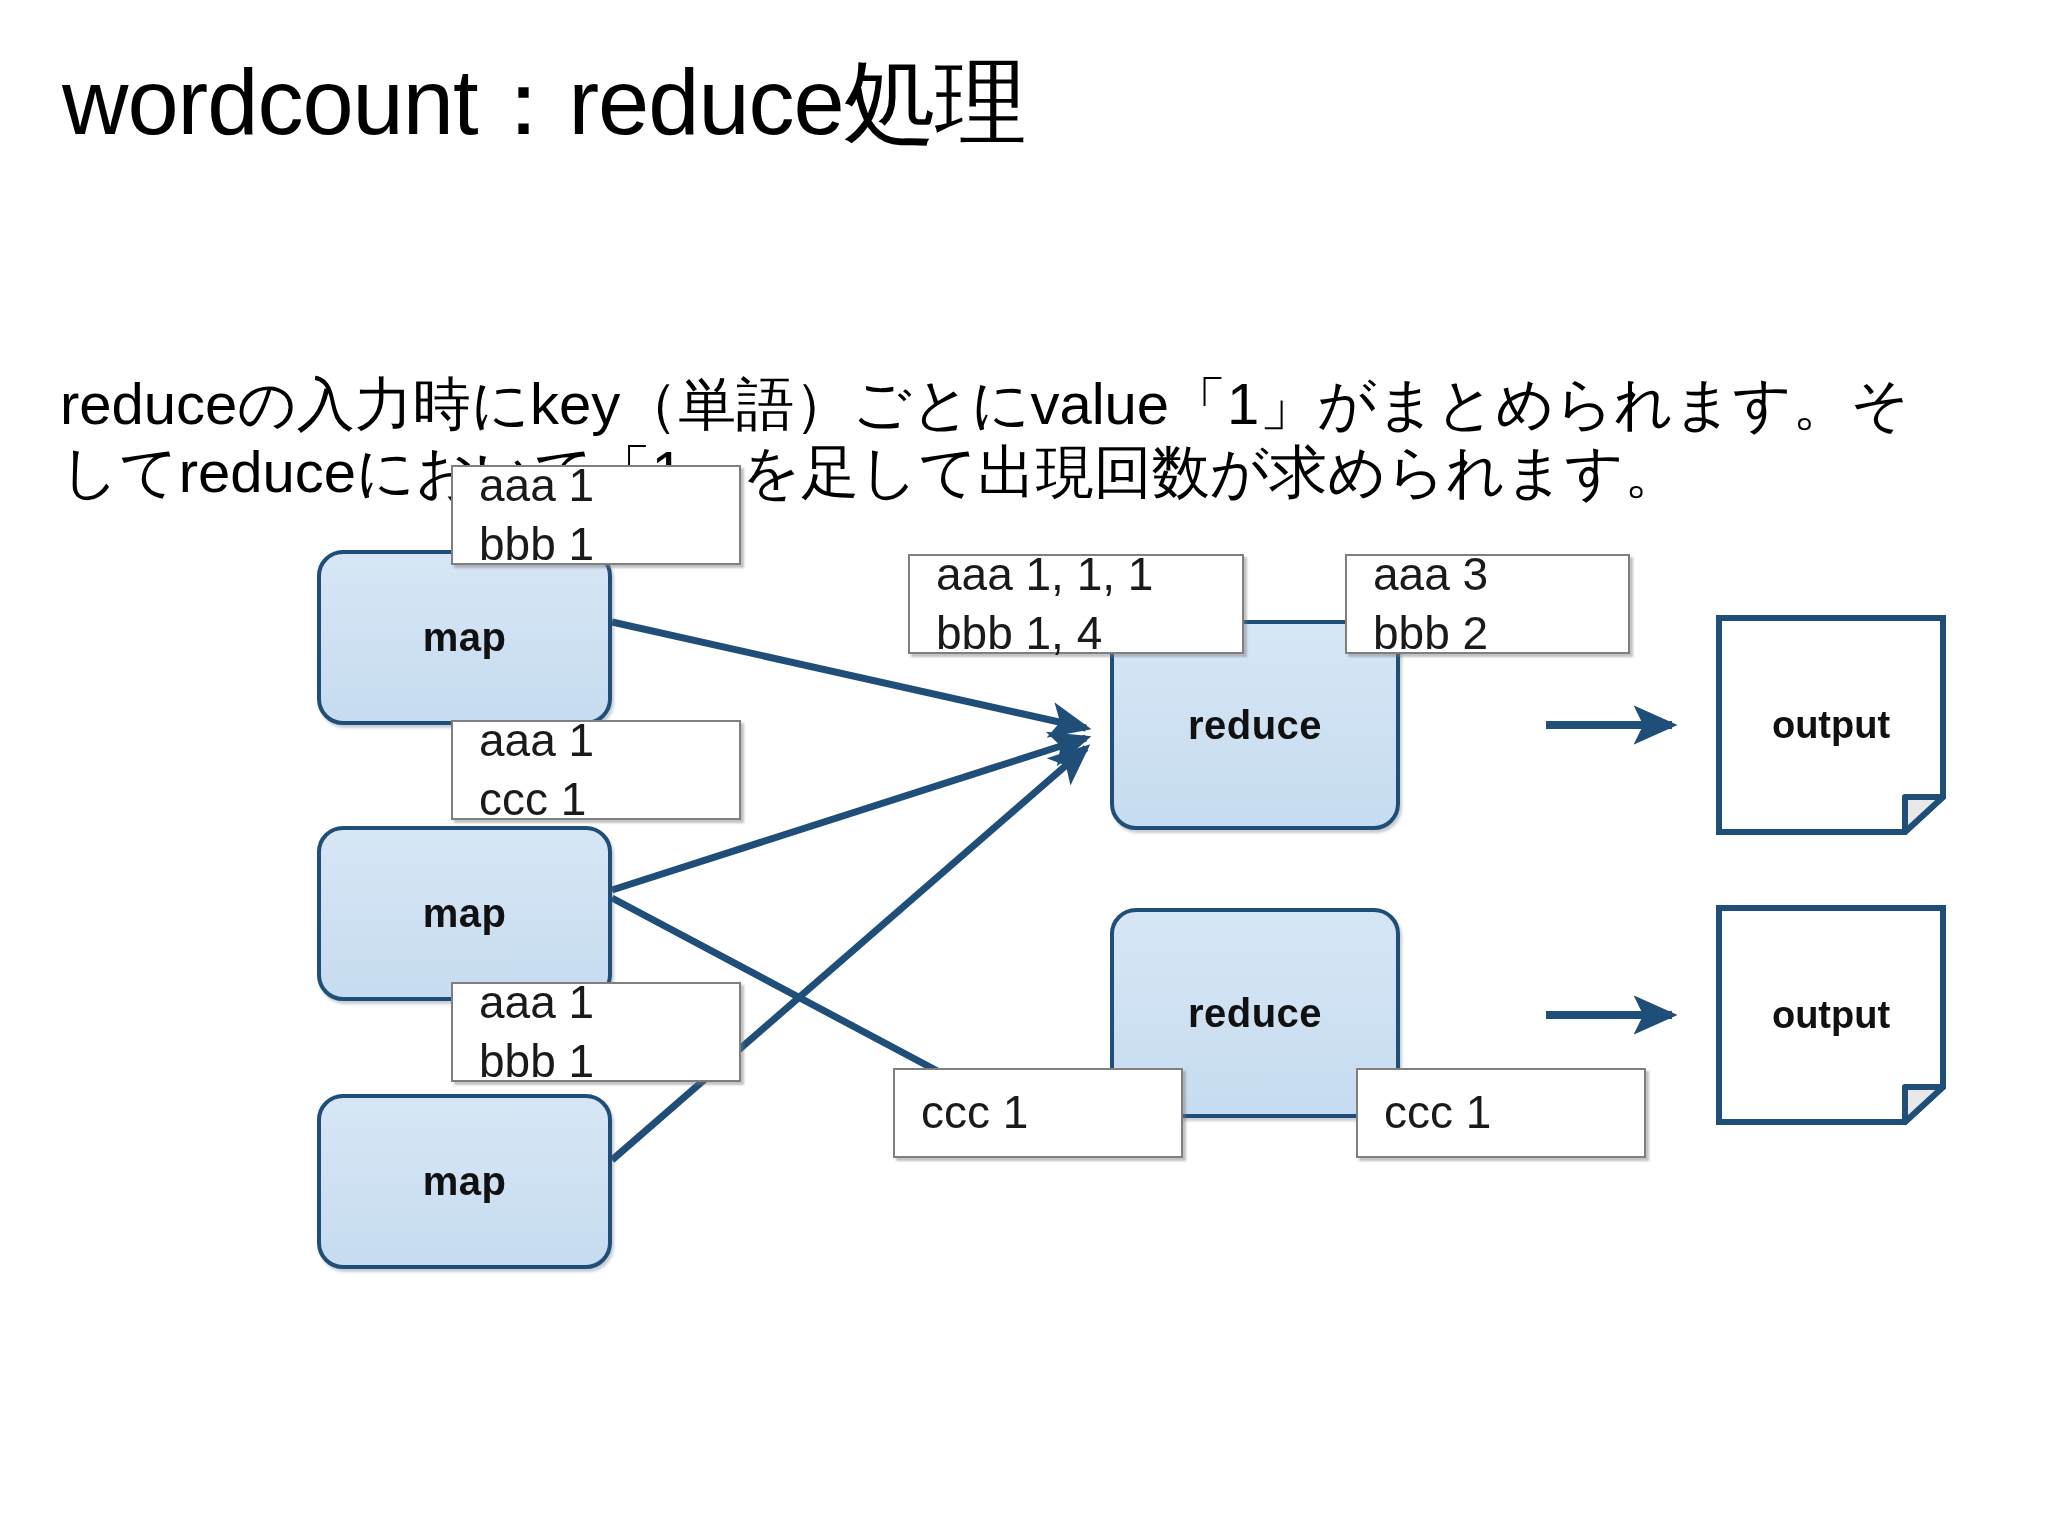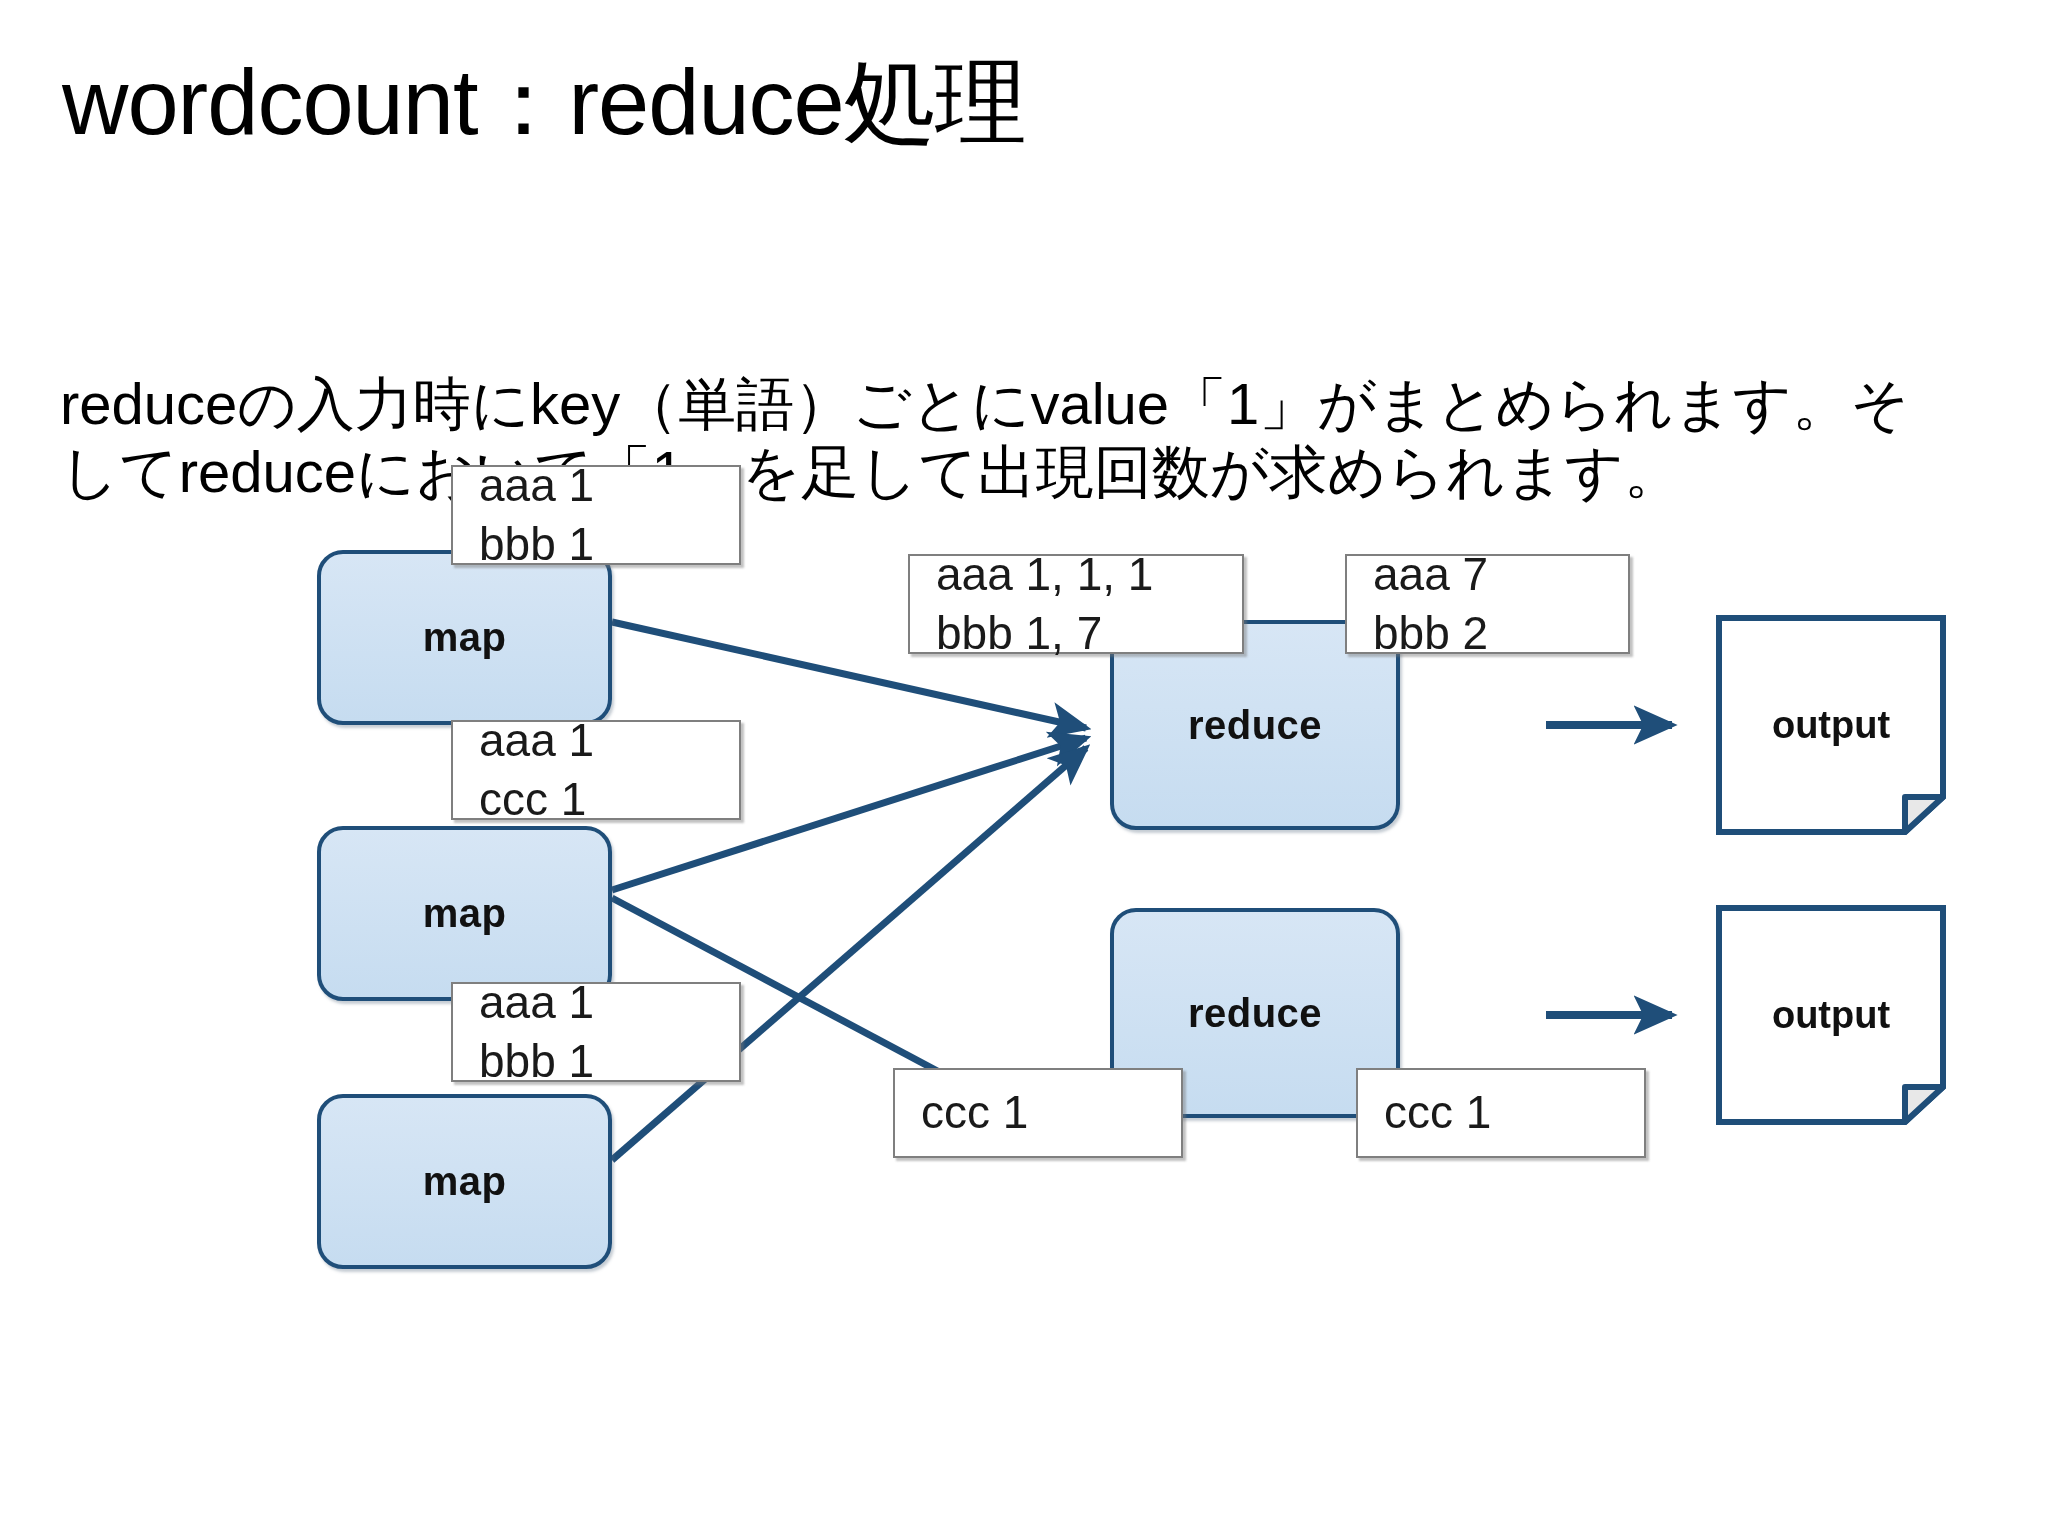--- a/index.html
+++ b/index.html
@@ -176,24 +176,24 @@
   <div class="node val-box" style="left:451px; top:422px; width:290px; height:100px;">
     <span class="val-line">aaa 1</span>
     <span class="val-line">bbb 1</span>
   </div>
 
   <div class="node proc-box" style="left:1110px; top:60px; width:290px; height:210px;">
     <span class="proc-label">reduce</span>
   </div>
   <div class="node val-box" style="left:908px; top:-6px; width:336px; height:100px;">
     <span class="val-line">aaa 1, 1, 1</span>
-    <span class="val-line">bbb 1, 7</span>
+    <span class="val-line">bbb 1, 4</span>
   </div>
   <div class="node val-box" style="left:1345px; top:-6px; width:285px; height:100px;">
-    <span class="val-line">aaa 7</span>
+    <span class="val-line">aaa 3</span>
     <span class="val-line">bbb 2</span>
   </div>
 
   <div class="node proc-box" style="left:1110px; top:348px; width:290px; height:210px;">
     <span class="proc-label">reduce</span>
   </div>
   <div class="node val-box single" style="left:893px; top:508px; width:290px; height:90px;">
     <span class="val-line">ccc 1</span>
   </div>
   <div class="node val-box single" style="left:1356px; top:508px; width:290px; height:90px;">

